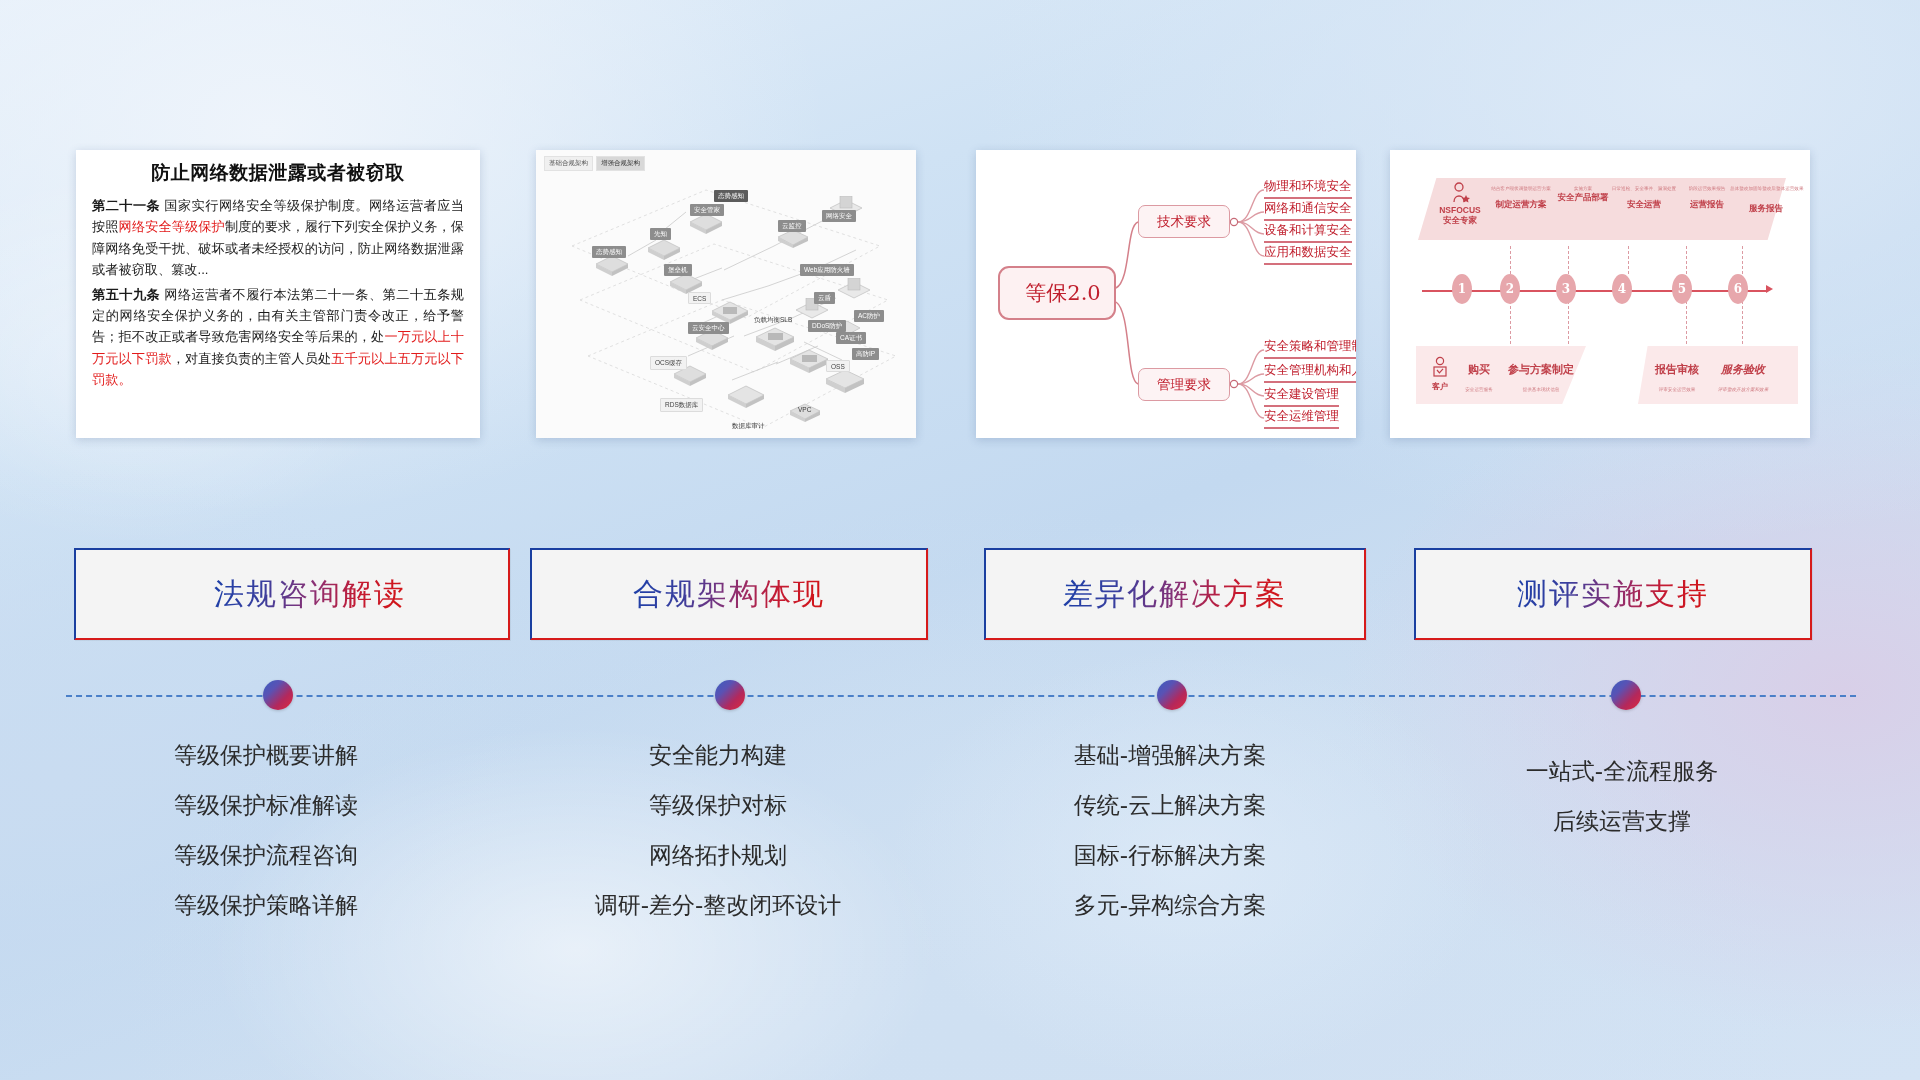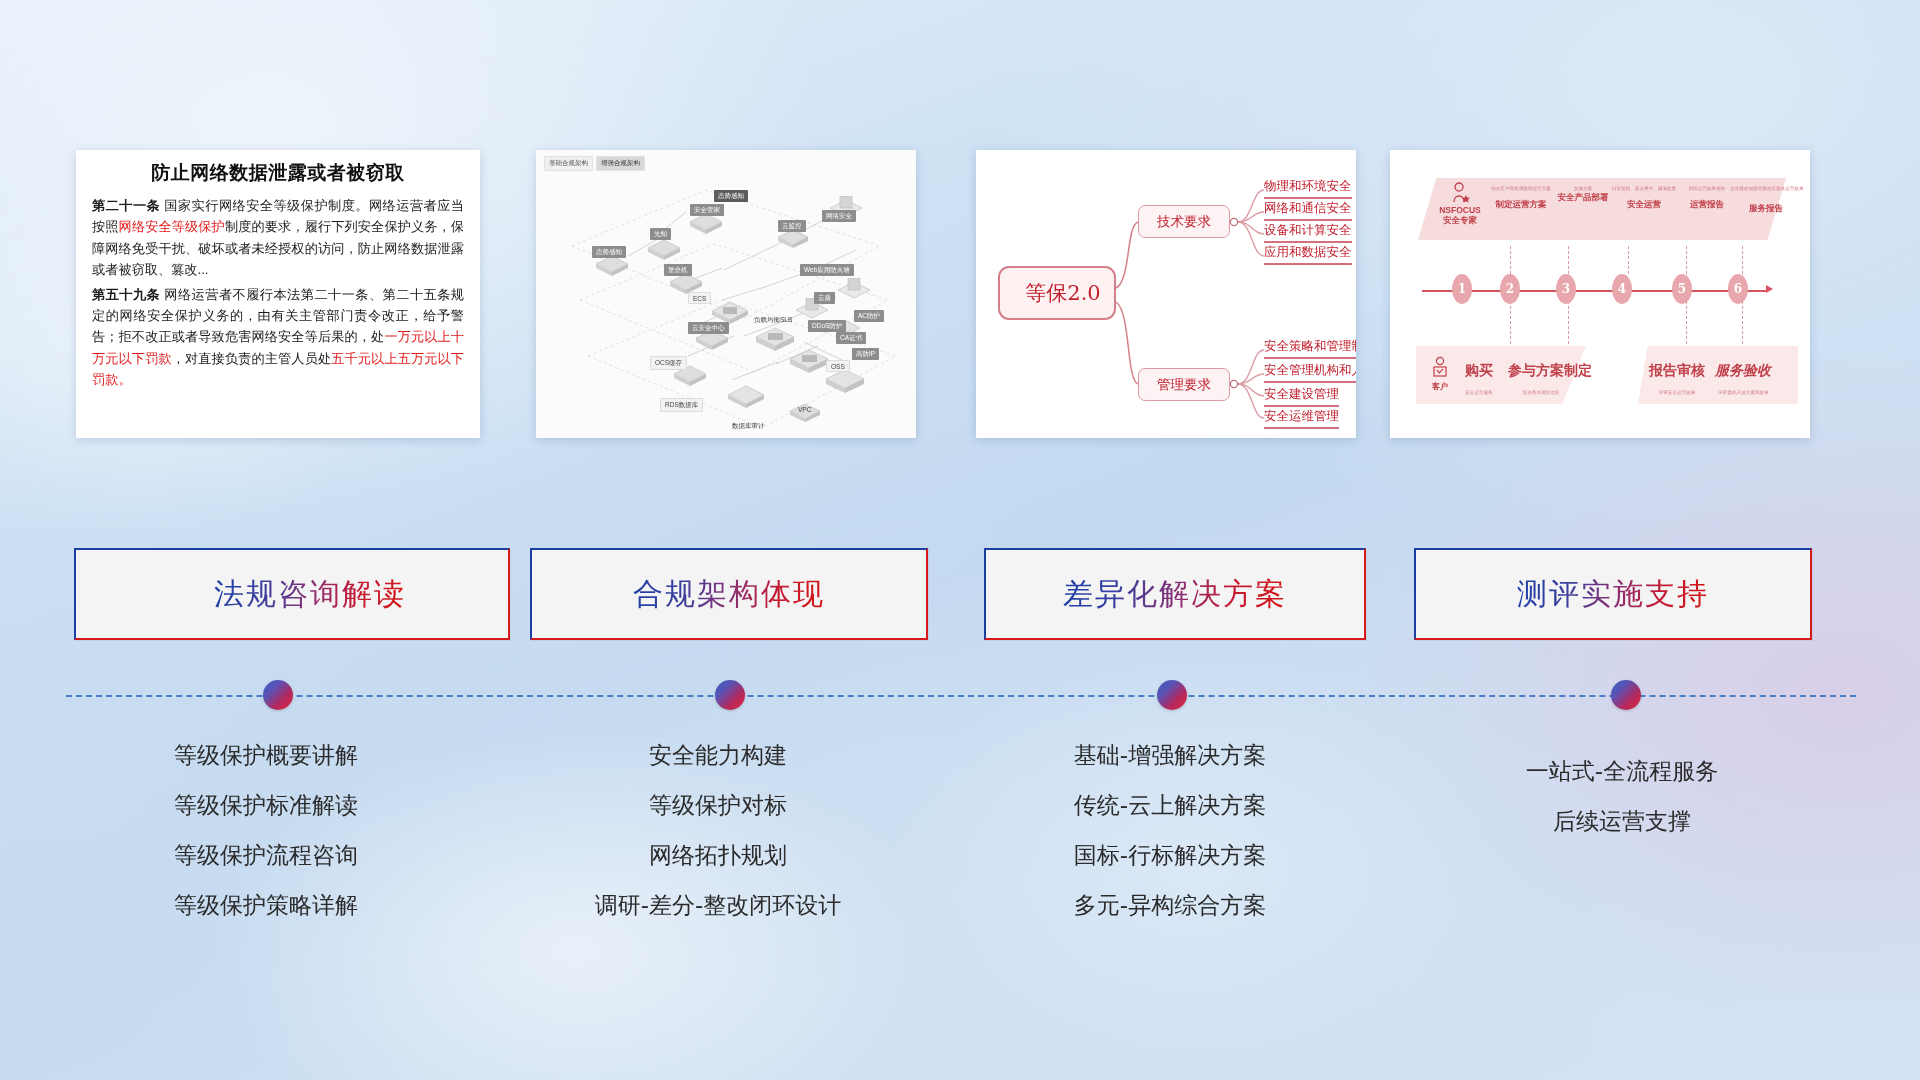--- a/index.html
+++ b/index.html
@@ -118,21 +118,21 @@
     background:#e7a7ac; color:#fff; font-size:12px; font-weight:bold;
     display:flex; align-items:center; justify-content:center;
     font-family:"DejaVu Serif","Liberation Serif",serif;
   }
   .ns .trap {
     position:absolute; top:196px; height:58px; background:#fbe9ea;
   }
   .ns .trap.left  { left:26px;  width:170px; clip-path: polygon(0 0, 100% 0, 86% 100%, 0 100%); }
   .ns .trap.right { left:248px; width:160px; clip-path: polygon(6% 0, 100% 0, 100% 100%, 0 100%); }
   .ns .cell { position:absolute; text-align:center; }
-  .ns .cell .t { font-size:14px; color:#c0404a; font-weight:bold; white-space:nowrap; }
+  .ns .cell .t { font-size:11px; color:#c0404a; font-weight:bold; white-space:nowrap; }
   .ns .cell .s { font-size:4.6px; color:#cf7a80; white-space:nowrap; }
   .ns .drop { position:absolute; width:0; border-left:1px dashed #dc9aa2; }
 
   
   .titlebox {
     position:absolute; top:548px; height:92px; background:#f4f4f4;
     border-top:2px solid #1a3fa0; border-left:2px solid #1a3fa0;
     border-right:2px solid #d61a1a; border-bottom:2px solid #d61a1a;
     display:flex; align-items:center; justify-content:center;
     box-shadow: 1px 1px 0 rgba(0,0,0,.05);

